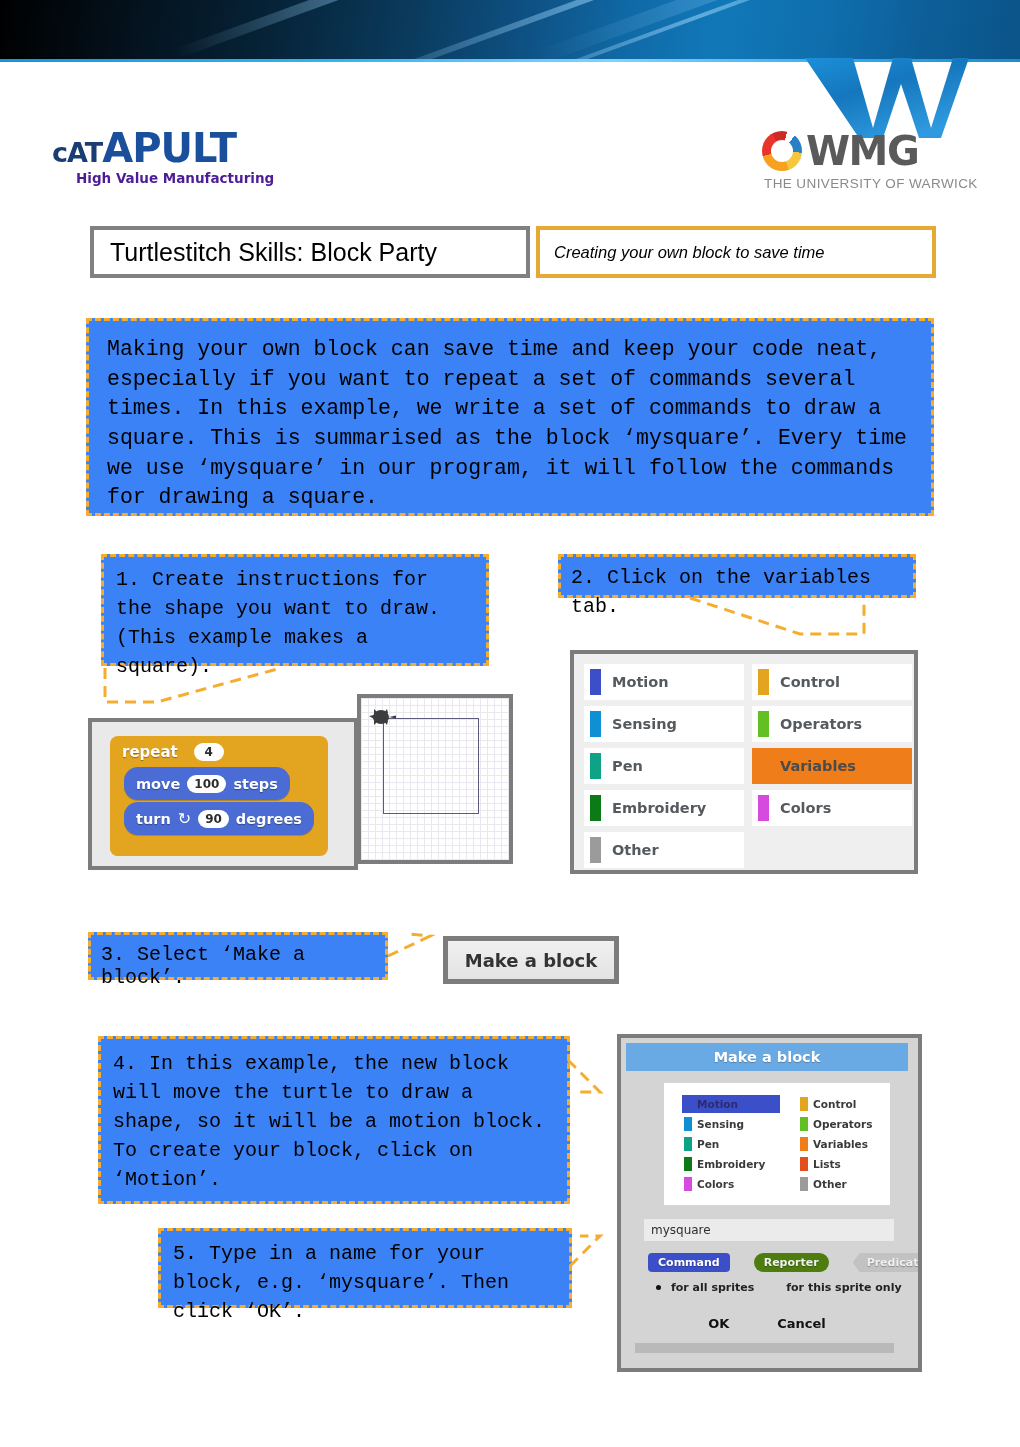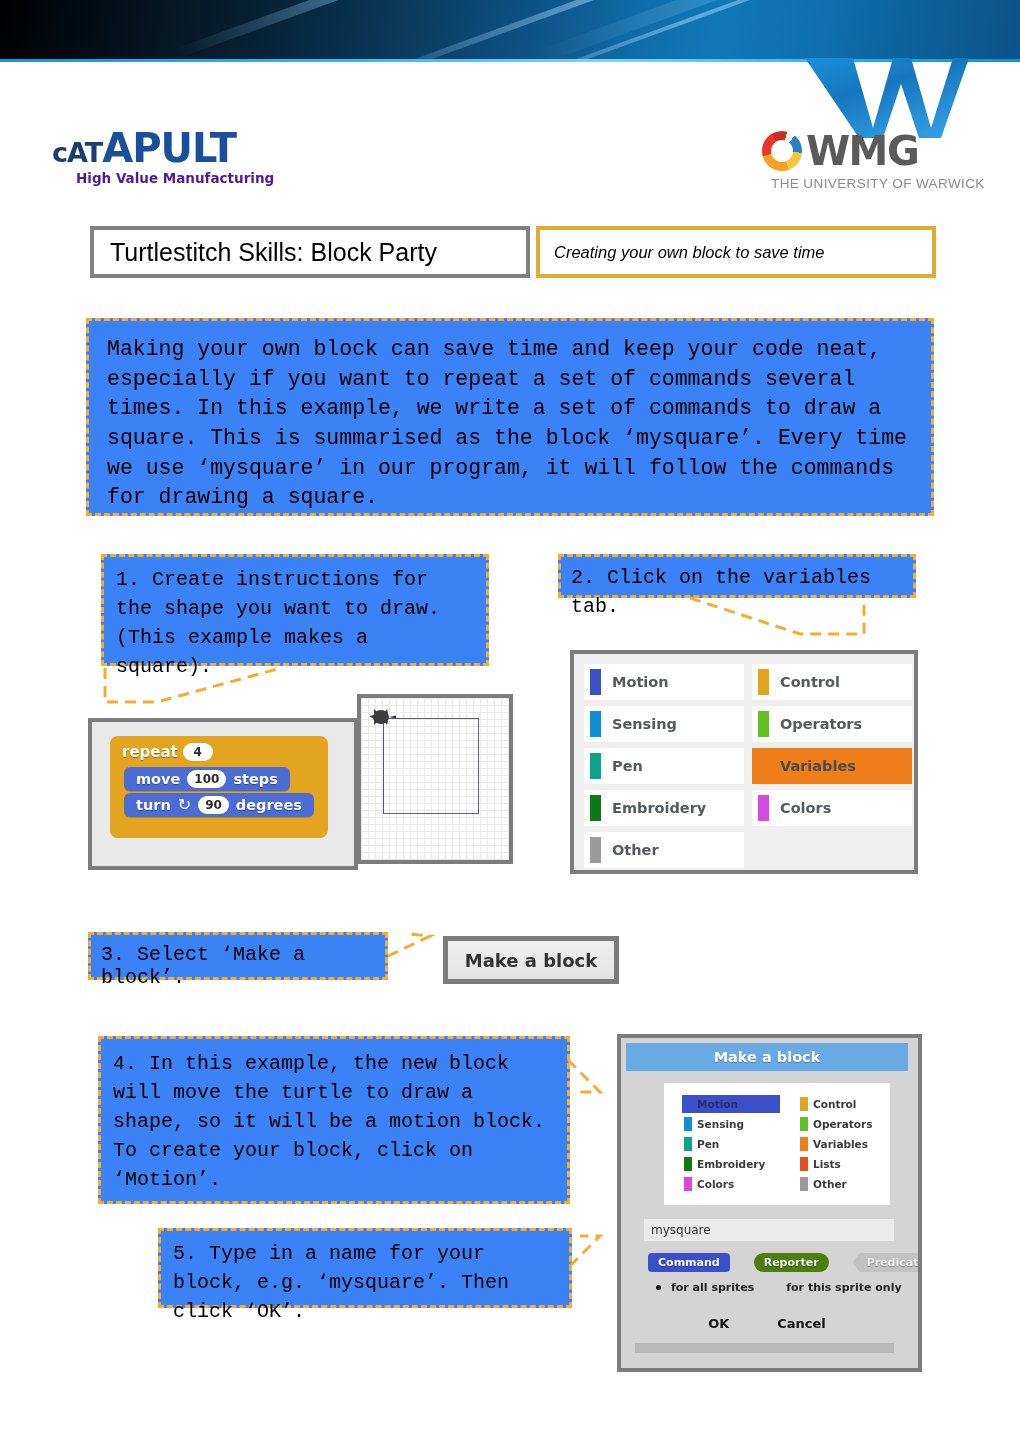--- a/index.html
+++ b/index.html
@@ -104,21 +104,21 @@
     color: #5a5a5a;
     letter-spacing: -1.5px;
     line-height: 1;
   }
   .wmg-sub {
     font-family: "Liberation Sans", sans-serif;
     font-size: 13.5px;
     color: #8a8a8a;
     letter-spacing: 0.4px;
     margin-top: 5px;
-    margin-left: 9px;
+    margin-left: 2px;
     white-space: nowrap;
   }
 
   
   .title-row {
     position: absolute;
     left: 90px; top: 226px;
     display: flex;
     align-items: stretch;
   }
@@ -219,28 +219,28 @@
     background: #e3a520;
     border-radius: 8px;
     width: 218px;
     position: relative;
     padding: 0;
   }
   .c-head {
     height: 31px;
     display: flex; align-items: center;
     padding-left: 12px;
-    gap: 5px;
+    gap: 16px;
   }
   .c-body { padding-left: 14px; background: transparent; }
   .c-foot { height: 19px; width: 150px; background: #e3a520; border-radius: 0 0 8px 8px; }
   .blk {
     background: #4a6cd4;
-    border-radius: 6px;
-    height: 24px;
+    border-radius: 14px;
+    height: 33px;
     display: flex; align-items: center;
     gap: 7px;
     padding: 0 12px;
     margin-bottom: 2px;
     width: max-content;
     box-shadow: 0 1px 0 rgba(0,0,0,.18);
   }
   .blk-label, .c-label {
     font-family: "DejaVu Sans", sans-serif;
     font-weight: bold;

